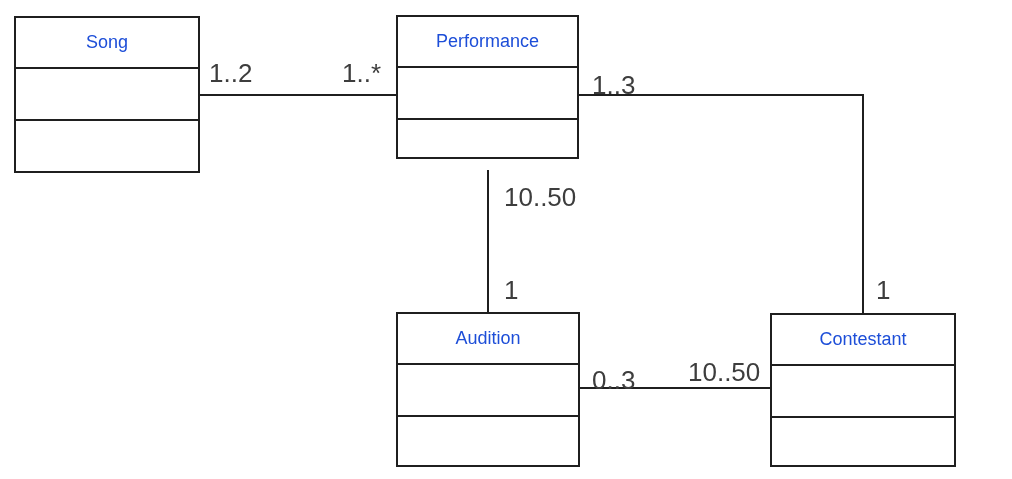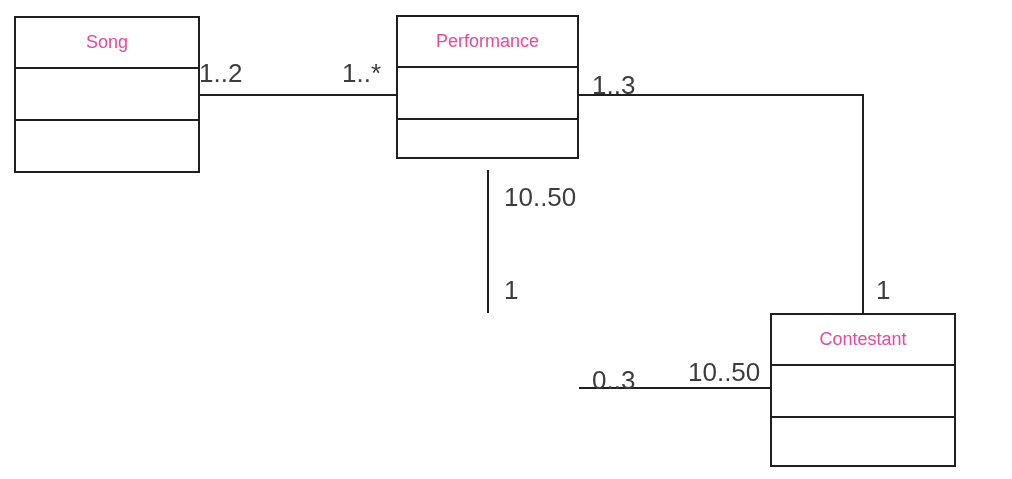--- a/index.html
+++ b/index.html
@@ -25,21 +25,21 @@
     z-index: 2;
   }
   .uml-title {
     box-sizing: border-box;
     height: 51px;
     border-bottom: 2px solid #1f1f1f;
     display: flex;
     align-items: center;
     justify-content: center;
     font-size: 18px;
-    color: #ec4899;
+    color: #1d4ed8;
   }
   .uml-attrs {
     box-sizing: border-box;
     height: 52px;
     border-bottom: 2px solid #1f1f1f;
   }
   .uml-ops {
     flex: 1;
   }
   .conn {
@@ -63,21 +63,21 @@
 
   <div class="conn" style="left:199px; top:94px; width:198px; height:2px;"></div>
 
   <div class="conn" style="left:578px; top:94px; width:286px; height:2px;"></div>
   <div class="conn" style="left:862px; top:94px; width:2px; height:220px;"></div>
 
   <div class="conn" style="left:487px; top:170px; width:2px; height:143px;"></div>
 
   <div class="conn" style="left:579px; top:387px; width:192px; height:2px;"></div>
 
-  <span class="mult" style="left:199px; top:60px;">1..2</span>
+  <span class="mult" style="left:209px; top:60px;">1..2</span>
   <span class="mult" style="left:342px; top:60px;">1..*</span>
 
   <span class="mult" style="left:592px; top:72px;">1..3</span>
   <span class="mult" style="left:876px; top:277px;">1</span>
 
   <span class="mult" style="left:504px; top:184px;">10..50</span>
   <span class="mult" style="left:504px; top:277px;">1</span>
 
   <span class="mult" style="left:592px; top:359px;margin-top:8px;">0..3</span>
   <span class="mult" style="left:688px; top:359px;">10..50</span>
@@ -87,20 +87,25 @@
     <div class="uml-attrs"></div>
     <div class="uml-ops"></div>
   </div>
 
   <div class="uml-class" style="left:396px; top:15px; width:183px; height:144px;">
     <div class="uml-title">Performance</div>
     <div class="uml-attrs"></div>
     <div class="uml-ops"></div>
   </div>
 
+  <div class="uml-class" style="left:396px; top:312px; width:184px; height:155px;">
+    <div class="uml-title">Audition</div>
+    <div class="uml-attrs"></div>
+    <div class="uml-ops"></div>
+  </div>
 
   <div class="uml-class" style="left:770px; top:313px; width:186px; height:154px;">
     <div class="uml-title">Contestant</div>
     <div class="uml-attrs"></div>
     <div class="uml-ops"></div>
   </div>
 
 </div>
 
 </body></html>

